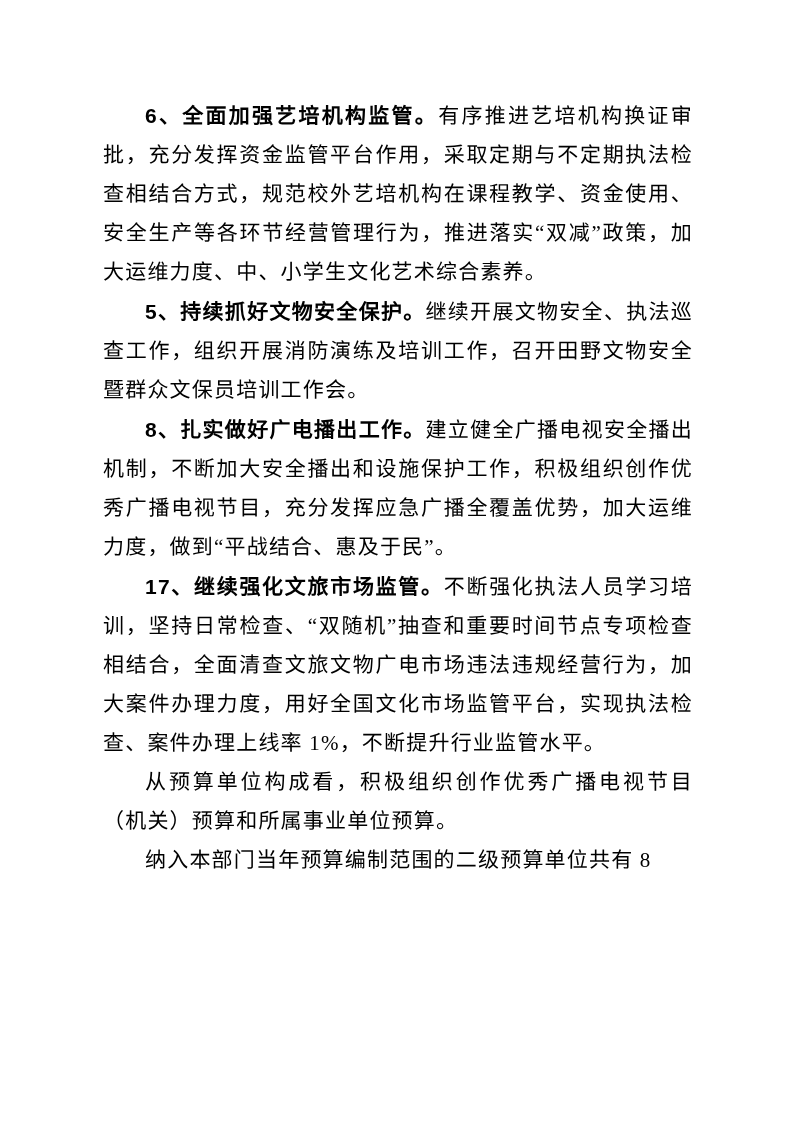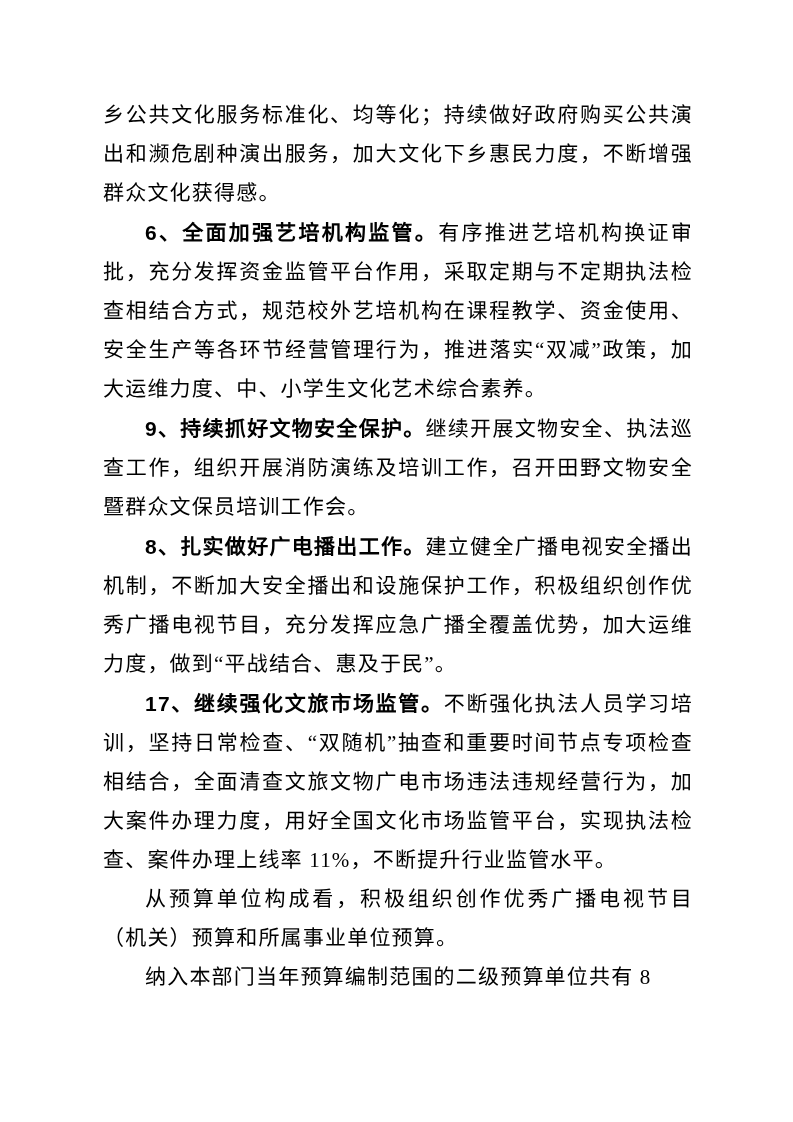--- a/index.html
+++ b/index.html
@@ -47,29 +47,28 @@
     font-size: 21px;
     line-height: 39px;
   }
 </style>
 </head>
 <body>
 
 <div class="page">
   <div class="content">
 
-    <p class="cont"><span>乡公共文化服务标准化、均等化；持续做好政府购买公共演出和濒危剧种演出服务，加大文化下乡惠民力度，不断增强群众文化获得感。</span></p>
 
     <p><span class="lead">6、全面加强艺培机构监管。</span><span>有序推进艺培机构换证审批，充分发挥资金监管平台作用，采取定期与不定期执法检查相结合方式，规范校外艺培机构在课程教学、资金使用、安全生产等各环节经营管理行为，推进落实“双减”政策，加大运维力度、中、小学生文化艺术综合素养。</span></p>
 
-    <p><span class="lead">9、持续抓好文物安全保护。</span><span>继续开展文物安全、执法巡查工作，组织开展消防演练及培训工作，召开田野文物安全暨群众文保员培训工作会。</span></p>
+    <p><span class="lead">5、持续抓好文物安全保护。</span><span>继续开展文物安全、执法巡查工作，组织开展消防演练及培训工作，召开田野文物安全暨群众文保员培训工作会。</span></p>
 
     <p><span class="lead">8、扎实做好广电播出工作。</span><span>建立健全广播电视安全播出机制，不断加大安全播出和设施保护工作，积极组织创作优秀广播电视节目，充分发挥应急广播全覆盖优势，加大运维力度，做到“平战结合、惠及于民”。</span></p>
 
-    <p><span class="lead">17、继续强化文旅市场监管。</span><span>不断强化执法人员学习培训，坚持日常检查、“双随机”抽查和重要时间节点专项检查相结合，全面清查文旅文物广电市场违法违规经营行为，加大案件办理力度，用好全国文化市场监管平台，实现执法检查、案件办理上线率 11%，不断提升行业监管水平。</span></p>
+    <p><span class="lead">17、继续强化文旅市场监管。</span><span>不断强化执法人员学习培训，坚持日常检查、“双随机”抽查和重要时间节点专项检查相结合，全面清查文旅文物广电市场违法违规经营行为，加大案件办理力度，用好全国文化市场监管平台，实现执法检查、案件办理上线率 1%，不断提升行业监管水平。</span></p>
 
 
     <p><span>从预算单位构成看，积极组织创作优秀广播电视节目（机关）预算和所属事业单位预算。</span></p>
 
     <p><span>纳入本部门当年预算编制范围的二级预算单位共有 8</span></p>
 
   </div>
 </div>
 
 </body></html>

